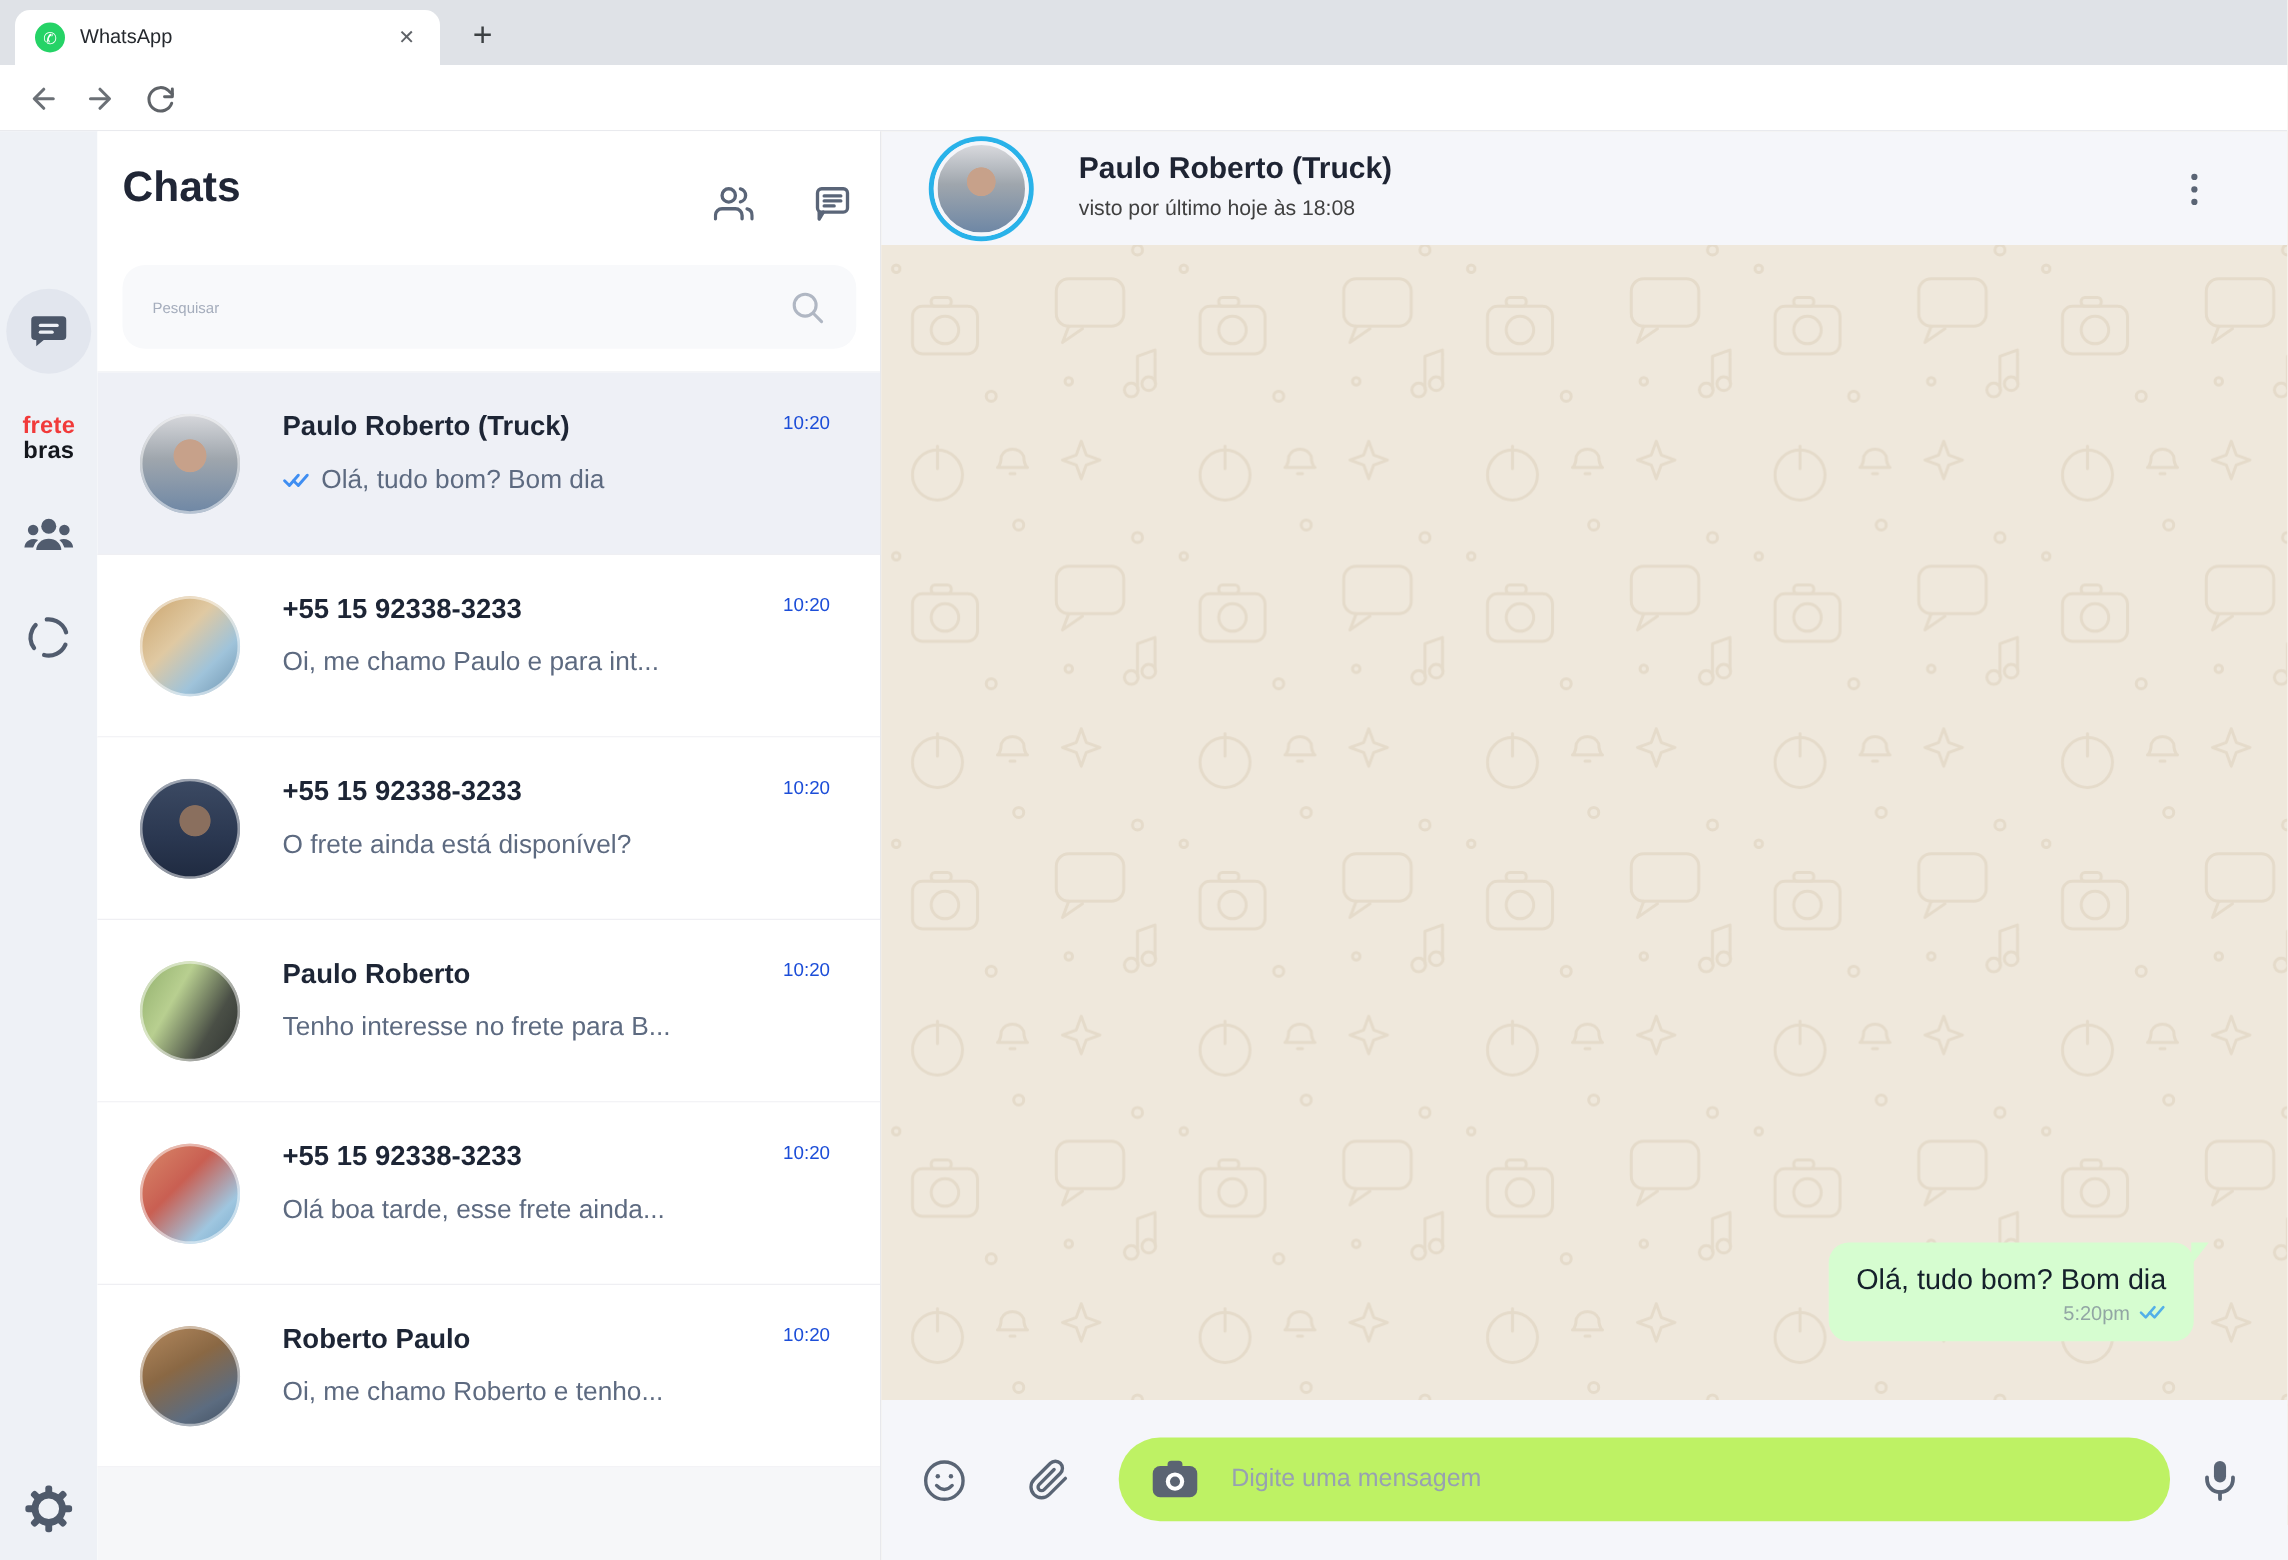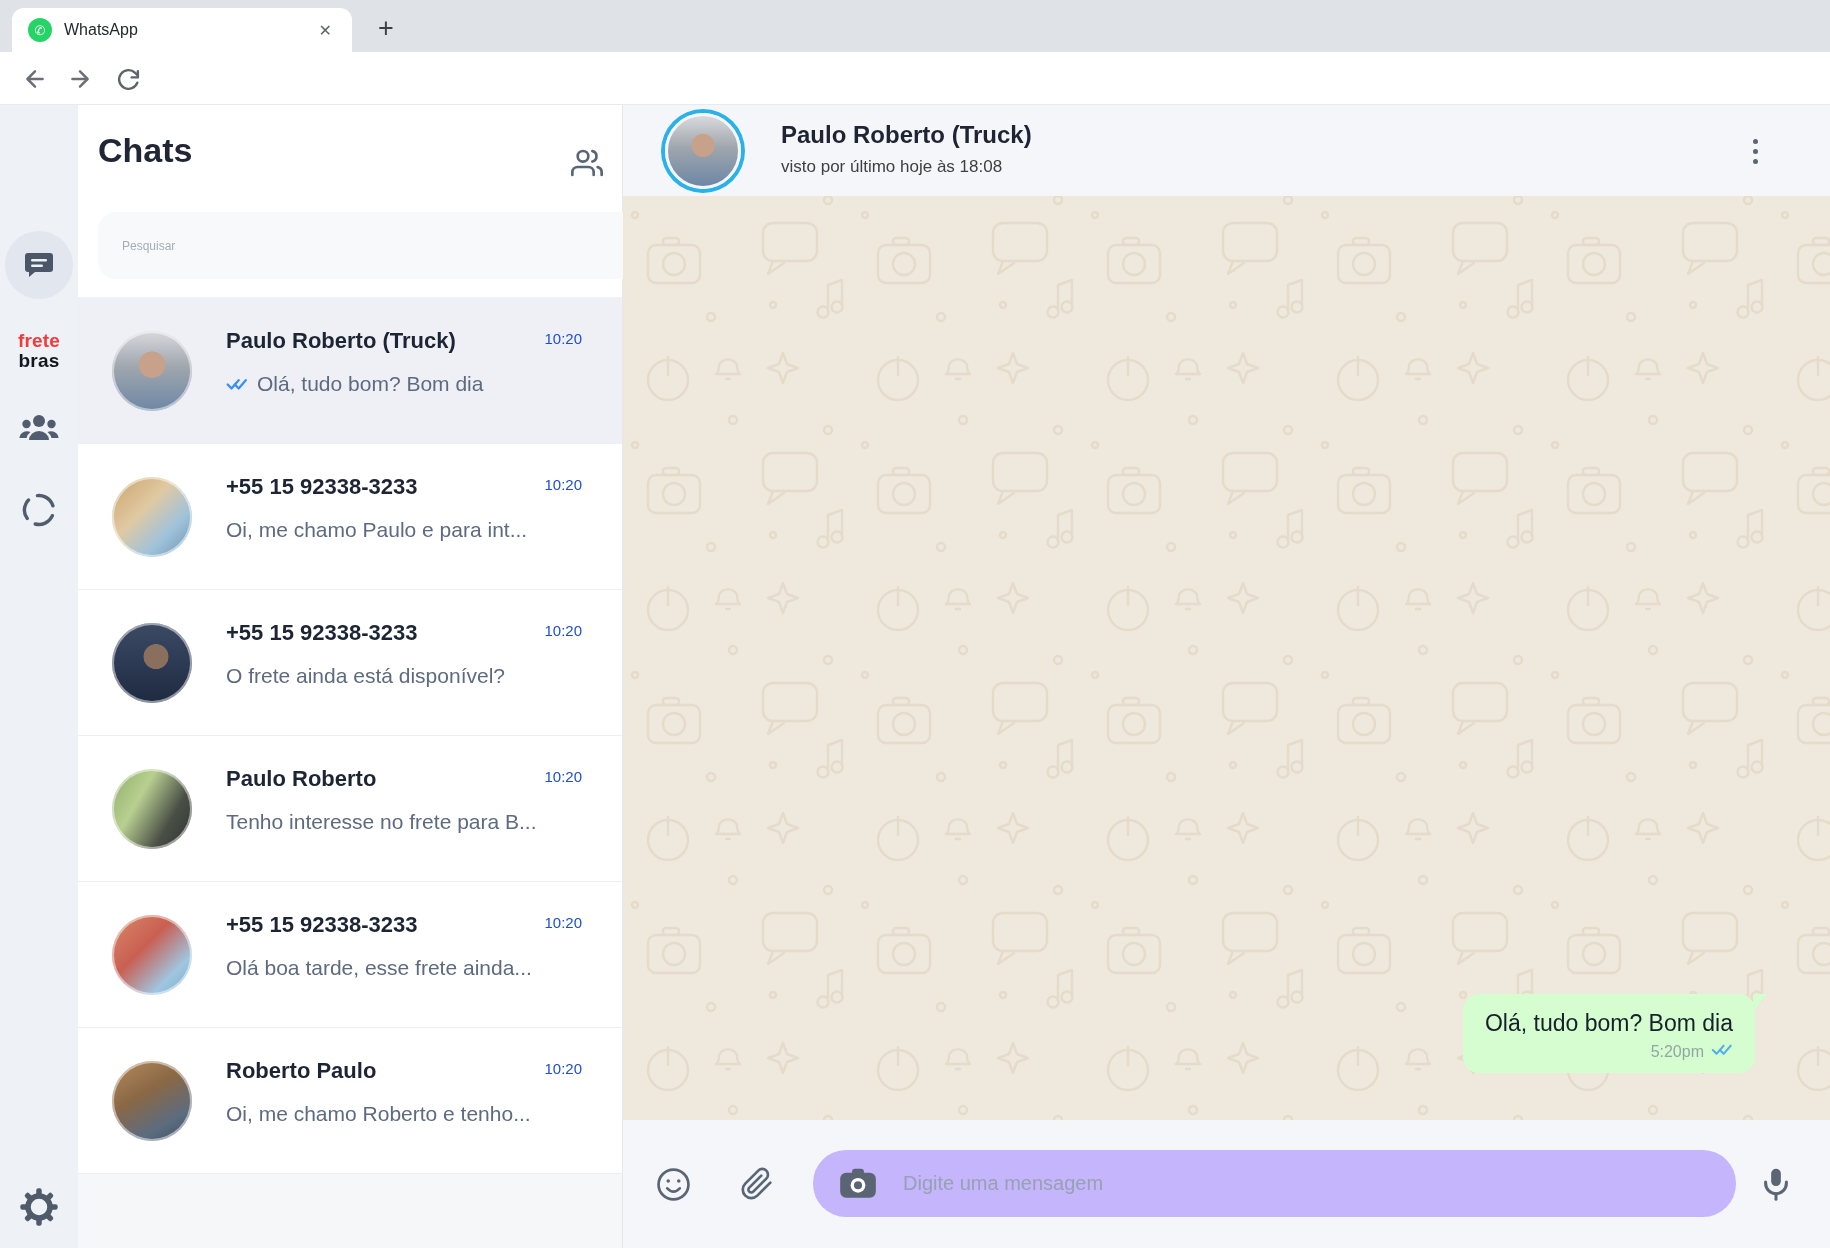--- a/index.html
+++ b/index.html
@@ -36,21 +36,21 @@
   .rail > div { position:absolute; left:50%; transform:translateX(-50%); }
   .rail-chat { top:126px; width:68px; height:68px; border-radius:50%; background:#e2e6ee; display:grid; place-items:center; }
   .brand { top:226px; text-align:center; font-weight:700; font-size:19px; line-height:20px; letter-spacing:.2px; }
   .brand .t { color:#f13a3a; display:block; }
   .brand .b { color:#14171d; display:block; }
   .rail-people { top:303px; width:48px; height:40px; display:grid; place-items:center; }
   .rail-status { top:383px; width:44px; height:44px; display:grid; place-items:center; }
   .rail-gear { top:1078px; width:48px; height:48px; display:grid; place-items:center; }
 
   
-  .panel { width:545px; background:#fff; border-right:1px solid #e7e8ec; position:relative; flex:0 0 auto; }
+  .panel { width:627px; background:#fff; border-right:1px solid #e7e8ec; position:relative; flex:0 0 auto; }
   .panel-title { position:absolute; left:20px; top:26px; font-size:34px; font-weight:700; color:#202636; }
   .ph-btn { position:absolute; top:36px; width:44px; height:44px; display:grid; place-items:center; }
   .search { position:absolute; left:20px; top:107px; width:587px; height:67px; background:#f8f9fb;
             border-radius:18px; display:flex; align-items:center; padding:0 24px; }
   .search input { flex:1; border:none; outline:none; background:transparent; font-size:12px; color:#3a4354;
                   font-family:"Liberation Sans",sans-serif; }
   .search input::placeholder { color:#a5adbc; }
   .chat-list { position:absolute; top:192px; left:0; right:0; bottom:0; display:flex; flex-direction:column;
                border-top:1px solid #f1f2f5; }
   .chat-item { height:146px; position:relative; border-bottom:1px solid #efeff3; background:#fff; cursor:pointer; }
@@ -92,21 +92,21 @@
             padding:16px 22px 12px 22px; max-width:480px; }
   .bubble:after { content:""; position:absolute; top:0; right:-12px; width:0; height:0;
                   border-top:18px solid #d6fdd0; border-right:14px solid transparent; }
   .bubble-text { font-size:23px; color:#15202b; }
   .bubble-meta { display:flex; justify-content:flex-end; align-items:flex-start; gap:7px; margin-top:6px; }
   .bubble-time { font-size:16px; color:#92a6a4; }
 
   .composer { position:absolute; left:0; right:0; bottom:0; height:128px; background:#f5f6fa; z-index:2; }
   .comp-emoji { position:absolute; left:30px; top:44px; width:40px; height:40px; display:grid; place-items:center; }
   .comp-clip { position:absolute; left:114px; top:44px; width:40px; height:40px; display:grid; place-items:center; }
-  .comp-pill { position:absolute; left:190px; right:94px; top:30px; height:67px; background:#c4b5fd; border-radius:33px;
+  .comp-pill { position:absolute; left:190px; right:94px; top:30px; height:67px; background:#bef264; border-radius:33px;
                display:flex; align-items:center; padding:0 26px; gap:26px; }
   .comp-pill input { flex:1; border:none; outline:none; font-size:20px; color:#3a4354; background:transparent;
                      font-family:"Liberation Sans",sans-serif; }
   .comp-pill input::placeholder { color:#97a1b1; }
   .comp-mic { position:absolute; right:34px; top:44px; width:40px; height:40px; display:grid; place-items:center; }
 
   .ic { display:block; }
 </style>
 </head>
 <body>

